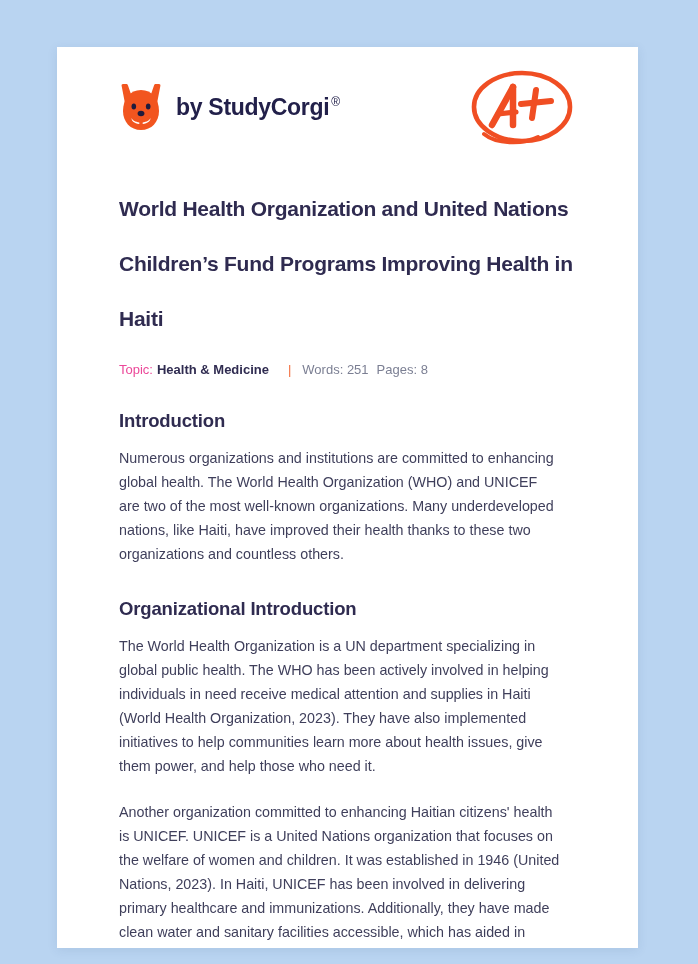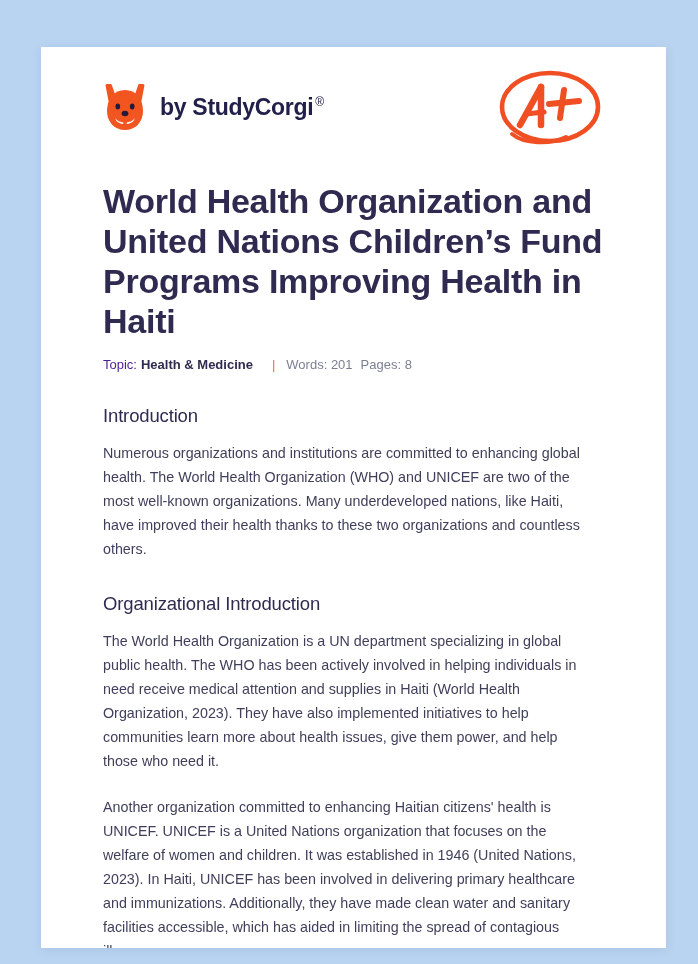--- a/index.html
+++ b/index.html
@@ -10,23 +10,23 @@
     width: 698px;
     height: 964px;
     background: #b9d4f1;
     font-family: "Liberation Sans", sans-serif;
     overflow: hidden;
   }
 
   
   .page-card {
     position: absolute;
-    left: 41px;
+    left: 57px;
     top: 47px;
-    width: 625px;
+    width: 581px;
     height: 901px;
     background: #ffffff;
     box-shadow: 0 2px 10px rgba(40, 70, 120, 0.10);
     overflow: hidden;
   }
 
   .page-inner {
     padding: 0 62px;
   }
 
@@ -72,55 +72,55 @@
   .grade-badge {
     width: 108px;
     height: 84px;
     display: block;
     flex: none;
   }
 
   
   .doc-title {
     margin: 20px 0 0 0;
-    font-size: 34px;
-    line-height: 40px;
+    font-size: 21px;
+    line-height: 55px;
     font-weight: 700;
     color: #2f2b50;
     letter-spacing: -0.25px;
   }
 
   
   .doc-meta {
     margin-top: 16px;
     font-size: 13px;
     color: #7b7f93;
     line-height: 1.2;
     display: flex;
     align-items: center;
     flex-wrap: wrap;
   }
-  .meta-label { color: #4c1d95; }
+  .meta-label { color: #ec4899; }
   .meta-strong {
     color: #2f2b50;
     font-weight: 700;
     margin-left: 4px;
   }
   .meta-sep {
     color: #f26b3a;
     margin: 0 11px;
     font-weight: 400;
   }
   .meta-item { margin-right: 8px; white-space: nowrap; }
 
   
   .section-heading {
     margin: 32px 0 0 0;
     font-size: 18.5px;
-    font-weight: 400;
+    font-weight: 700;
     color: #2f2b50;
     letter-spacing: -0.15px;
   }
 
   .body-para {
     margin: 14px 16px 0 0;
     font-size: 14.3px;
     line-height: 24px;
     color: #3f3f5b;
   }
@@ -158,21 +158,21 @@
         <path d="M53 39 L83 36" fill="none" stroke="#f04e23" stroke-width="6" stroke-linecap="round"></path>
       </svg>
 
     </div>
 
     <h1 class="doc-title">World Health Organization and United Nations Children’s Fund Programs Improving Health in Haiti</h1>
 
     <div class="doc-meta">
       <span class="meta-item"><span class="meta-label">Topic:</span><span class="meta-strong">Health &amp; Medicine</span></span>
       <span class="meta-sep">|</span>
-      <span class="meta-item">Words: 201</span>
+      <span class="meta-item">Words: 251</span>
       <span class="meta-item">Pages: 8</span>
     </div>
 
     <h2 class="section-heading">Introduction</h2>
     <p class="body-para">Numerous organizations and institutions are committed to enhancing global health. The World Health Organization (WHO) and UNICEF are two of the most well-known organizations. Many underdeveloped nations, like Haiti, have improved their health thanks to these two organizations and countless others.</p>
 
     <h2 class="section-heading">Organizational Introduction</h2>
     <p class="body-para">The World Health Organization is a UN department specializing in global public health. The WHO has been actively involved in helping individuals in need receive medical attention and supplies in Haiti (World Health Organization, 2023). They have also implemented initiatives to help communities learn more about health issues, give them power, and help those who need it.</p>
     <p class="body-para">Another organization committed to enhancing Haitian citizens' health is UNICEF. UNICEF is a United Nations organization that focuses on the welfare of women and children. It was established in 1946 (United Nations, 2023). In Haiti, UNICEF has been involved in delivering primary healthcare and immunizations. Additionally, they have made clean water and sanitary facilities accessible, which has aided in limiting the spread of contagious illnesses.</p>
 

